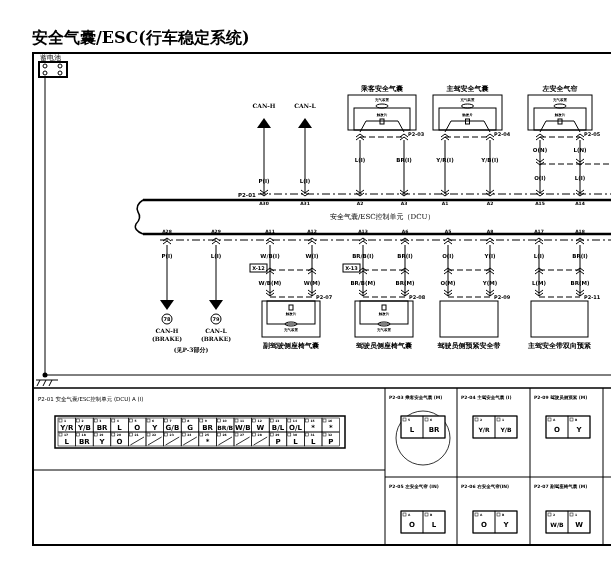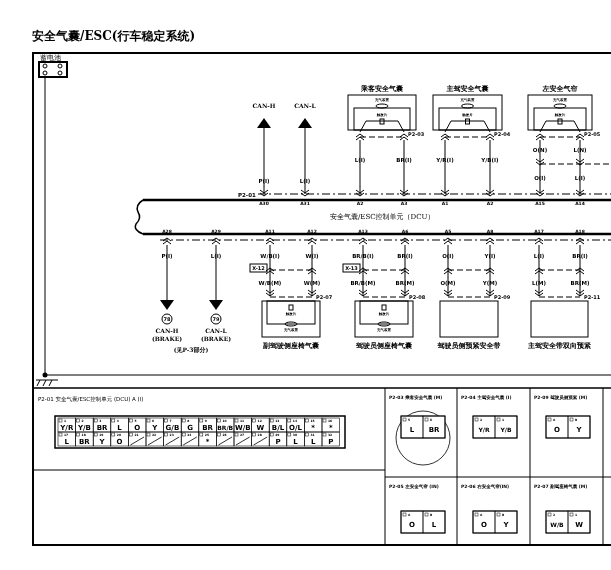--- a/index.html
+++ b/index.html
@@ -1,17 +1,17 @@
 <!DOCTYPE html>
 <html><head>
 <meta charset="utf-8">
 <style>
   html,body{margin:0;padding:0;background:#fff;}
   body{width:611px;height:570px;position:relative;overflow:hidden;font-family:"DejaVu Sans",sans-serif;color:#000;}
-  #title{position:absolute;left:32px;top:28px;font-size:12px;font-weight:bold;font-family:"DejaVu Serif",serif;}
+  #title{position:absolute;left:32px;top:28px;font-size:16px;font-weight:bold;font-family:"DejaVu Serif",serif;}
   svg{position:absolute;left:0;top:0;}
   .t{font-family:"DejaVu Sans",sans-serif;fill:#000;}
   .ts{font-family:"DejaVu Serif",serif;fill:#000;}
 </style>
 </head>
 <body>
 
 <div id="title">安全气囊/ESC(行车稳定系统)</div>
 
 <svg id="diag" width="611" height="570" viewBox="0 0 611 570">

